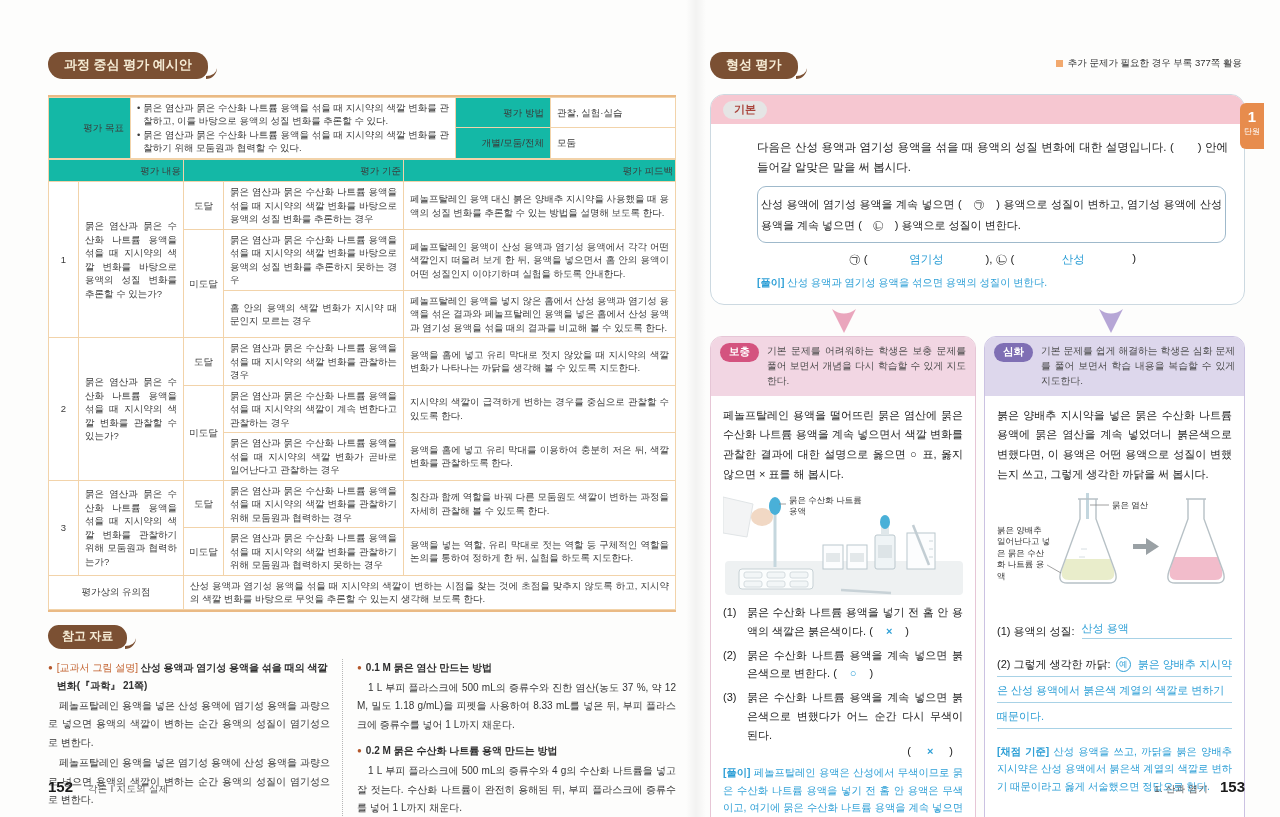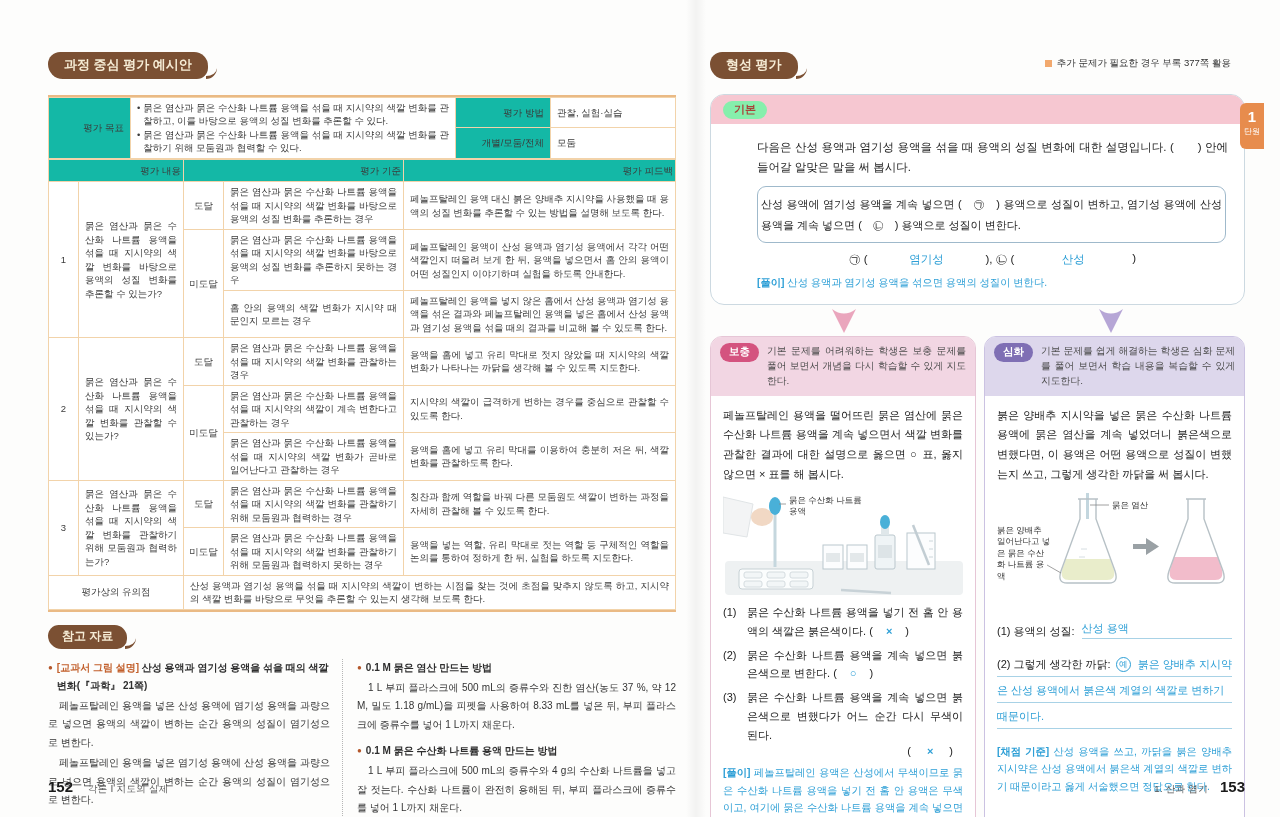--- a/index.html
+++ b/index.html
@@ -32,33 +32,33 @@
   .lvl{padding:3px 2px;}
   .q-cell{text-align:justify;}
 
   
   .ref-section{margin-top:13px;}
   .ref-cols{display:flex;margin-top:10px;}
   .ref-left{width:282px;padding-right:12px;}
   .ref-right{flex:1;border-left:1px dotted #b5b5b5;padding-left:14px;}
   .ref-title{display:flex;gap:4px;font-size:10px;line-height:1.8;}
   .ref-dot{color:#b4572b;font-size:8px;padding-top:2px;}
-  .tag-orange{color:#c2602c;font-weight:bold;}
+  .tag-orange{color:#c2602c;font-weight:normal;}
   .ref-title b{color:#2e2e2e;}
   .ref-para{font-size:10px;line-height:1.85;text-align:justify;color:#333;text-indent:11px;margin:2px 0 0;}
   .ref-item{margin-bottom:8px;}
 
   
-  .top-note{position:absolute;right:14px;top:5px;display:flex;align-items:center;gap:5px;
+  .top-note{position:absolute;right:3px;top:5px;display:flex;align-items:center;gap:5px;
             font-size:9.5px;color:#333;}
   .note-sq{width:7px;height:7px;background:#f2a96e;}
 
   .basic-box{margin-top:15px;border:1px solid #ccd9e1;border-radius:14px;overflow:hidden;background:#fff;}
   .basic-head{background:#f6c7d1;padding:4px 12px 5px;}
-  .basic-badge{background:#86efac;color:#a8423a;font-weight:bold;font-size:11px;
+  .basic-badge{background:#e5e5e5;color:#a8423a;font-weight:bold;font-size:11px;
                padding:1px 11px 2px;border-radius:10px;display:inline-block;}
   .basic-body{padding:13px 16px 13px 46px;}
   .b-question{font-size:11.5px;line-height:1.75;color:#222;text-align:justify;}
   .b-quote{border:1px solid #9fb9cb;border-radius:9px;padding:7px 3px;margin:9px 2px 9px 0;
            font-size:11px;line-height:1.85;color:#222;text-align:justify;}
   .b-ansline{display:flex;justify-content:center;font-size:11.5px;color:#222;margin-top:2px;}
   .b-ans{color:#2d9fd6;width:118px;text-align:center;}
   .sol{color:#2d9fd6;font-size:10.3px;line-height:1.7;text-align:justify;margin-top:7px;}
   .sol b{font-weight:bold;}
 
@@ -234,21 +234,21 @@
           <div class="ref-item">
             <div class="ref-title">
               <span class="ref-dot">●</span>
               <b>0.1 M 묽은 염산 만드는 방법</b>
             </div>
             <p class="ref-para">1 L 부피 플라스크에 500 mL의 증류수와 진한 염산(농도 37 %, 약 12 M, 밀도 1.18 g/mL)을 피펫을 사용하여 8.33 mL를 넣은 뒤, 부피 플라스크에 증류수를 넣어 1 L까지 채운다.</p>
           </div>
           <div class="ref-item">
             <div class="ref-title">
               <span class="ref-dot">●</span>
-              <b>0.1 M 묽은 수산화 나트륨 용액 만드는 방법</b>
+              <b>0.2 M 묽은 수산화 나트륨 용액 만드는 방법</b>
             </div>
             <p class="ref-para">1 L 부피 플라스크에 500 mL의 증류수와 4 g의 수산화 나트륨을 넣고 잘 젓는다. 수산화 나트륨이 완전히 용해된 뒤, 부피 플라스크에 증류수를 넣어 1 L까지 채운다.</p>
           </div>
         </div>
       </div>
     </div>
   </div>
 
   <div class="page" id="right-page">
     <div class="bubble">형성 평가</div>

